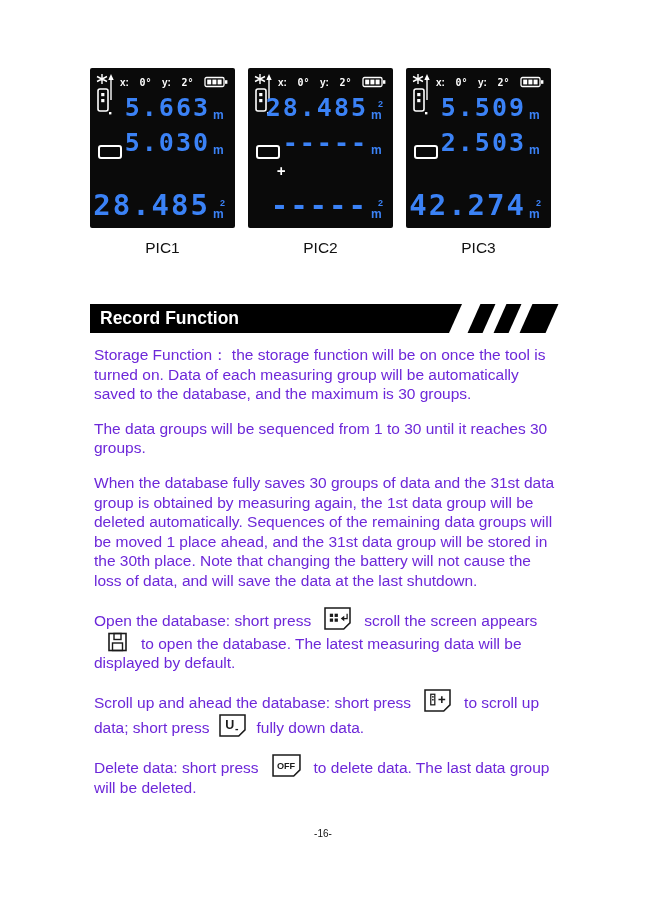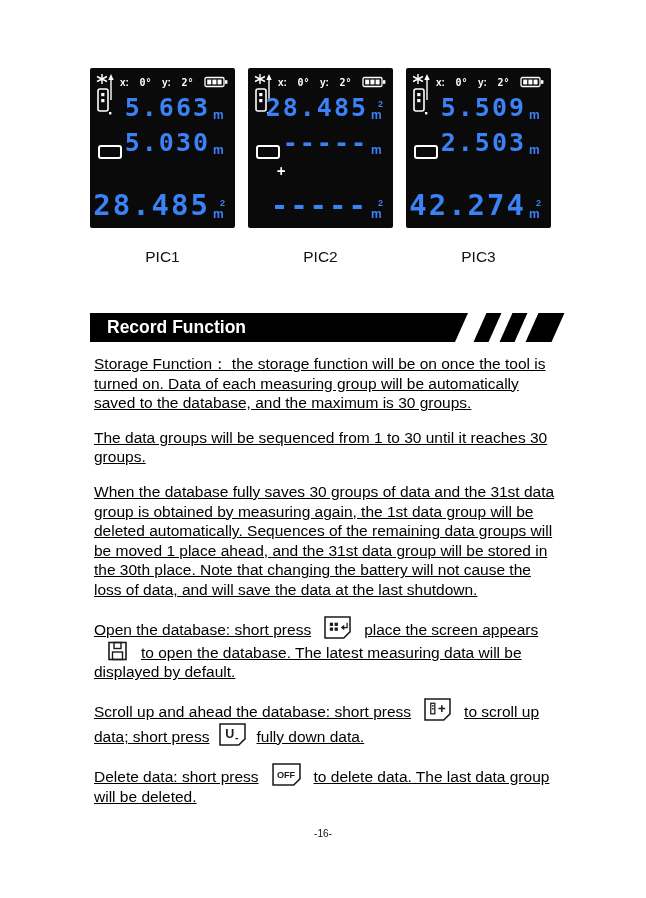--- a/index.html
+++ b/index.html
@@ -29,34 +29,34 @@
   .row.r1{top:27px;}
   .row.r2{top:62px;}
   .row.big{bottom:8px;}
   .unit{display:flex;flex-direction:column;align-items:flex-start;margin-left:3px;width:15px;}
   .unit .sup{font-style:normal;font-size:9px;line-height:10px;height:10px;margin-left:7px;font-weight:bold;}
   .unit .u{font-style:normal;font-size:12px;line-height:12px;font-weight:bold;}
   .plus{
     position:absolute;left:29px;top:95px;color:#fff;
     font-size:14px;font-weight:bold;font-family:"DejaVu Sans Mono",monospace;
   }
-  .pic-label{margin-top:20px;text-align:center;font-size:15.5px;color:#111;}
+  .pic-label{margin-top:11px;text-align:center;font-size:15.5px;color:#111;}
   
   .banner{margin:47px 0 0 90px;width:468px;height:29px;display:flex;align-items:stretch;}
   .banner-main{
     width:362px;background:#000;color:#fff;font-weight:bold;font-size:17.5px;
-    line-height:29px;padding-left:17px;
+    line-height:29px;padding-left:10px;
     clip-path:polygon(0 0,100% 0,calc(100% - 13px) 100%,0 100%);
   }
   .stripes{display:flex;gap:11px;margin-left:12px;}
   .stripe{width:15px;height:29px;background:#000;transform:skewX(-24deg);}
   .stripe.wide{width:26px;}
   
   .content{margin:12px 88px 0 94px;}
-  .content p{margin:0 0 15px 0;font-size:15.5px;line-height:19.6px;color:#000000;text-decoration:underline;}
+  .content p{margin:0 0 15px 0;font-size:15.5px;line-height:19.6px;color:#6d28d9;}
   .keycap{vertical-align:-5px;margin:0 12px;}
   .keycap.tight{margin:0 9px;}
   .inline-icon{vertical-align:-4px;margin:0 13px;}
   
   .page-number{position:absolute;left:0;right:0;top:828px;text-align:center;font-size:10px;color:#111;}
 </style>
 </head>
 <body>
 
 <div class="page">
@@ -246,21 +246,21 @@
 
     <p>
       <span>Open the database: short press</span><svg class="keycap" width="29" height="25" viewBox="0 0 30 26">
         <path d="M2 2 H28 V17.5 L21.5 24 H2 Z" fill="none" stroke="#1a1a1a" stroke-width="1.6"></path>
         <rect x="7" y="8" width="3.4" height="3.4" fill="#1a1a1a"></rect>
         <rect x="12" y="8" width="3.4" height="3.4" fill="#1a1a1a"></rect>
         <rect x="7" y="13" width="3.4" height="3.4" fill="#1a1a1a"></rect>
         <rect x="12" y="13" width="3.4" height="3.4" fill="#1a1a1a"></rect>
         <path d="M25 8 V13 H21" fill="none" stroke="#1a1a1a" stroke-width="1.3"></path>
         <path d="M22 10.2 L22 15.8 L18.4 13 Z" fill="#1a1a1a"></path>
-      </svg><span>place the screen appears</span><svg class="inline-icon" width="21" height="22" viewBox="0 0 21 22">
+      </svg><span>scroll the screen appears</span><svg class="inline-icon" width="21" height="22" viewBox="0 0 21 22">
         <rect x="2" y="2.5" width="17" height="17" fill="none" stroke="#1a1a1a" stroke-width="1.6"></rect>
         <rect x="7" y="2.5" width="7" height="6" fill="none" stroke="#1a1a1a" stroke-width="1.4"></rect>
         <rect x="5.5" y="12" width="10" height="7.5" fill="none" stroke="#1a1a1a" stroke-width="1.4"></rect>
       </svg><span>to open the database. The latest measuring data will be displayed by default.</span>
     </p>
 
     <p>
       <span>Scroll up and ahead the database: short press</span><svg class="keycap" width="29" height="25" viewBox="0 0 30 26">
         <path d="M2 2 H28 V17.5 L21.5 24 H2 Z" fill="none" stroke="#1a1a1a" stroke-width="1.6"></path>
         <rect x="8" y="6.5" width="4.2" height="11" fill="none" stroke="#1a1a1a" stroke-width="1.3"></rect>

